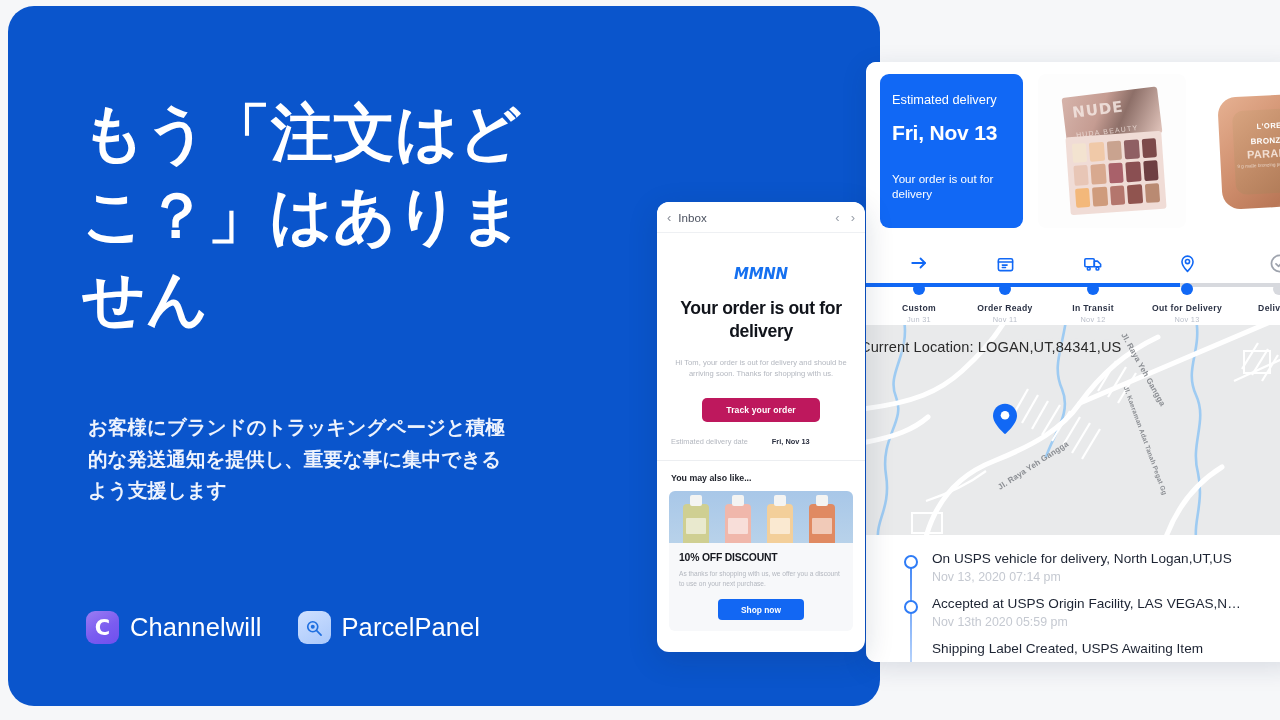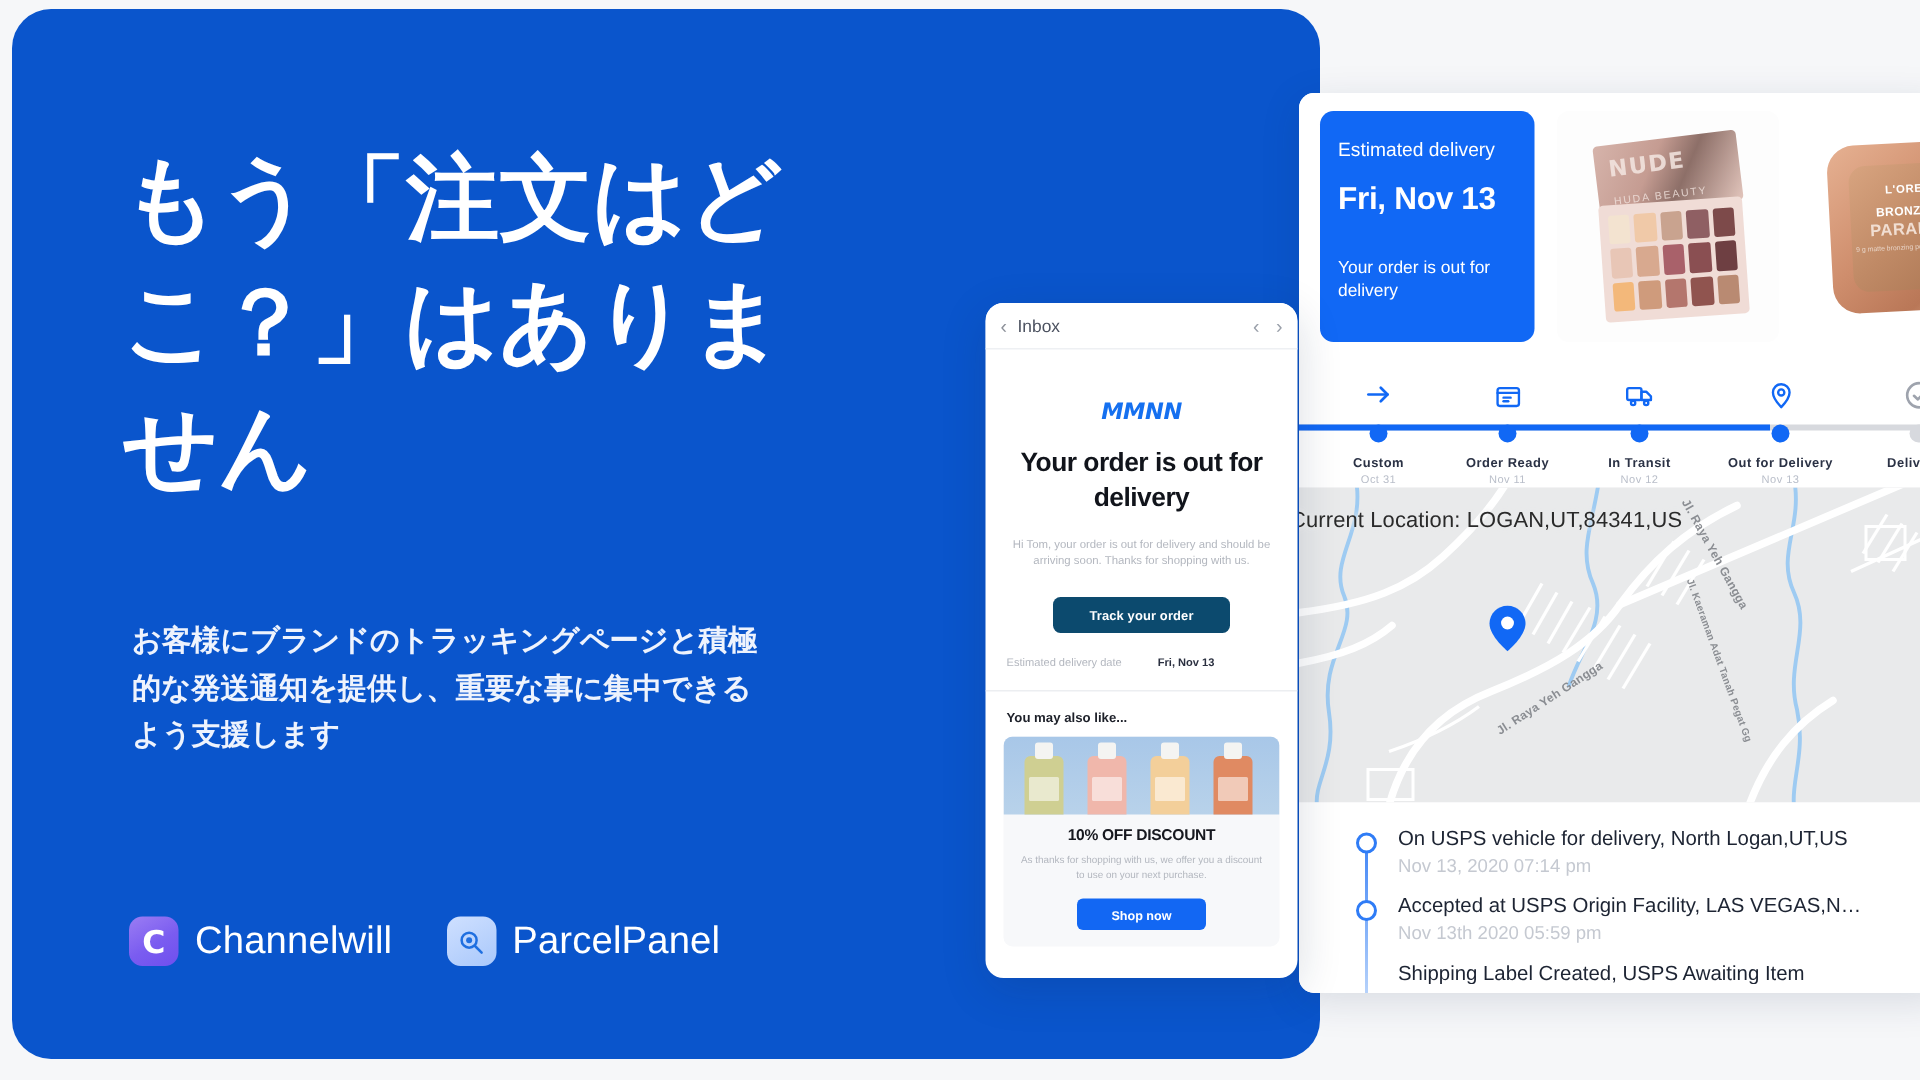--- a/index.html
+++ b/index.html
@@ -229,21 +229,21 @@
   .email-h1 {
     margin-top: 14px; font-size:17.6px; font-weight:800; color:#11141b;
     line-height:1.3; letter-spacing:-.35px;
   }
   .email-p {
     margin-top: 14px; font-size:7.6px; color:#b3b7bf; line-height:1.55;
     padding: 0 4px;
   }
   .btn-track {
     margin: 18px auto 0; width:118px; height:24px; border-radius:5px;
-    background:#0c4a6e; color:#fff; font-size:8.6px; font-weight:700;
+    background:#be185d; color:#fff; font-size:8.6px; font-weight:700;
     display:flex; align-items:center; justify-content:center;
     letter-spacing:.1px;
   }
   .edd {
     margin-top: 15px; font-size:7.4px; color:#b3b7bf;
     display:flex; justify-content:flex-start; gap:24px; padding-bottom:14px;
   }
   .edd b { color:#2b3040; font-weight:700; }
   .email-div { height:1px; background:#eceef1; }
   .ymal {
@@ -257,21 +257,21 @@
   }
   .bottle { position:absolute; bottom:-3px; width:26px; height:42px; border-radius:4px 4px 3px 3px; }
   .bottle i {
     position:absolute; left:7px; top:-9px; width:12px; height:11px;
     background:#f4f4f2; border-radius:2px;
   }
   .bottle u {
     position:absolute; left:3px; top:14px; right:3px; height:16px;
     background:rgba(255,255,255,.55); border-radius:1px; text-decoration:none;
   }
-  .promo-body { padding: 9px 10px 11px; text-align:center; }
+  .promo-body { padding: 9px 10px 11px; text-align:left; }
   .promo-h { font-size:10.4px; font-weight:800; color:#16181f; letter-spacing:-.2px; }
   .promo-p { margin-top:6px; font-size:6.6px; color:#b3b7bf; line-height:1.5; }
   .btn-shop {
     margin: 10px auto 0; width:86px; height:21px; border-radius:4px;
     background:#1267f3; color:#fff; font-size:8.4px; font-weight:700;
     display:flex; align-items:center; justify-content:center;
   }
 </style>
 </head>
 <body>
@@ -355,21 +355,21 @@
 
       <div class="step" style="left:-2px">
         <div class="step-ico">
           <svg width="20" height="18" viewBox="0 0 24 24" fill="none" stroke="#1168f5" stroke-width="2.4" stroke-linecap="round" stroke-linejoin="round">
               <line x1="3" y1="12" x2="20" y2="12"></line>
               <polyline points="14,6 20,12 14,18"></polyline>
             </svg>
         </div>
         <div class="step-dot"></div>
         <div class="step-name">Custom</div>
-        <div class="step-date">Oct 31</div>
+        <div class="step-date">Jun 31</div>
       </div>
 
       <div class="step" style="left:84px">
         <div class="step-ico">
           <svg width="19" height="19" viewBox="0 0 24 24" fill="none" stroke="#1168f5" stroke-width="2" stroke-linecap="round" stroke-linejoin="round">
               <rect x="3" y="6" width="18" height="15" rx="2"></rect>
               <line x1="3" y1="10" x2="21" y2="10"></line>
               <line x1="8" y1="14" x2="14" y2="14"></line>
               <line x1="8" y1="17" x2="12" y2="17"></line>
             </svg>

